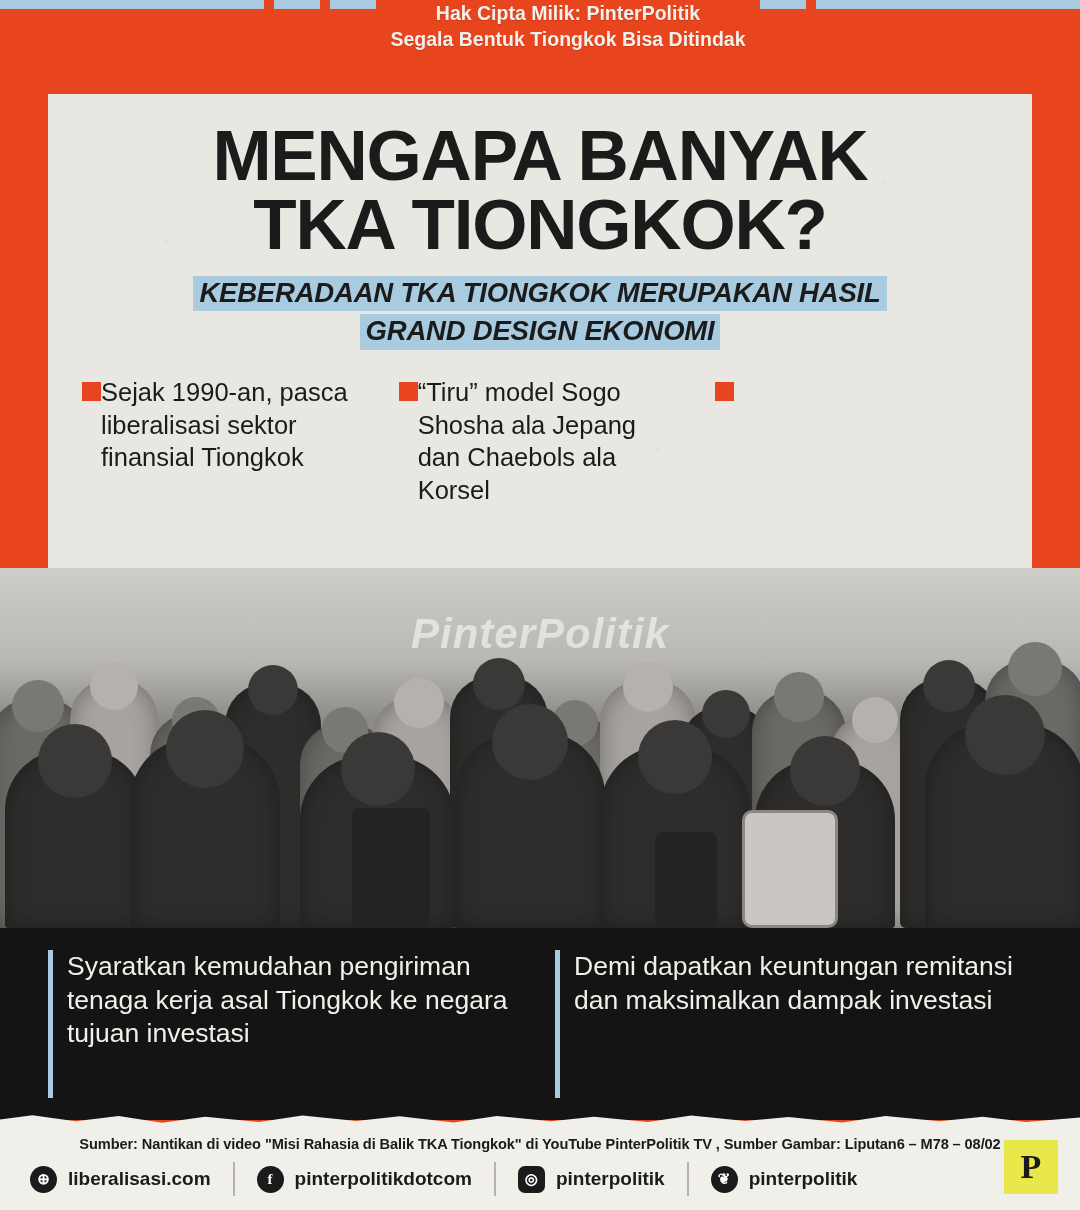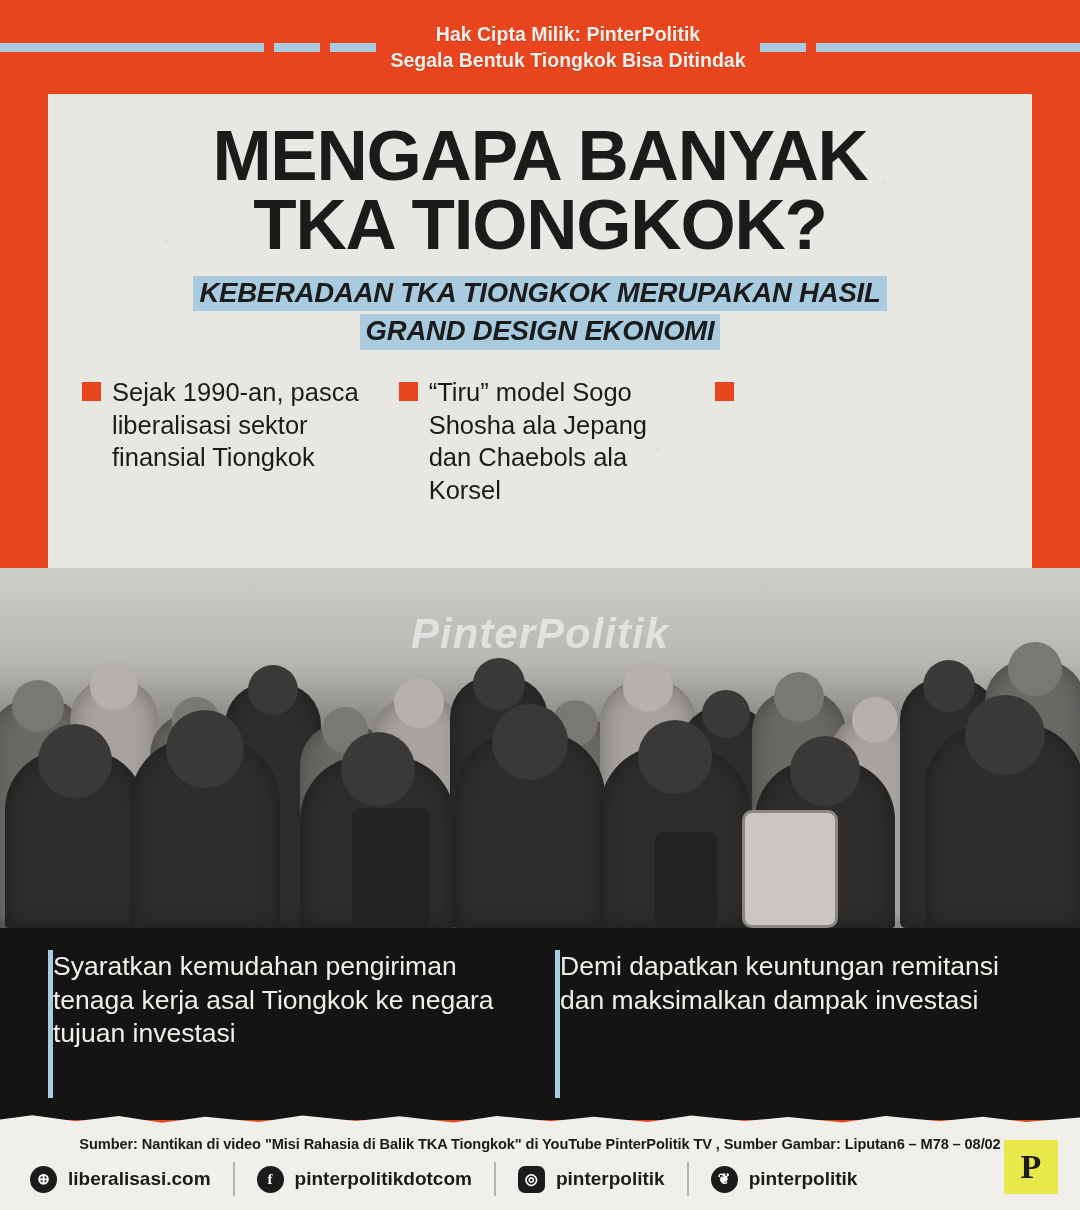--- a/index.html
+++ b/index.html
@@ -12,21 +12,21 @@
     position: relative;
   }
 
   
   .top-strip {
     position: absolute;
     top: 0; left: 0; right: 0;
     height: 94px;
     background: #e8441d;
     display: flex;
-    align-items: center;
+    align-items: flex-start;
     justify-content: center;
   }
   .top-strip .bars-left, .top-strip .bars-right {
     display: flex;
     align-items: center;
     gap: 10px;
     flex: 1;
   }
   .top-strip .bars-right { justify-content: flex-end; }
   .bar {
@@ -96,21 +96,20 @@
 
   
   .cols {
     display: flex;
     margin-top: 26px;
     gap: 34px;
   }
   .col {
     flex: 1;
     display: flex;
-    gap: 11px;
     align-items: flex-start;
   }
   .sq {
     width: 19px; height: 19px;
     background: #e8441d;
     flex: 0 0 19px;
     margin-top: 6px;
   }
   .col p {
     font-size: 25.5px;
@@ -179,20 +178,21 @@
     position: absolute;
     top: 928px; left: 0; right: 0;
     height: 192px;
     background: #141414;
     display: flex;
     padding: 22px 48px 0 48px;
     gap: 30px;
   }
   .quote {
     display: flex;
+    gap: 14px;
     flex: 1;
   }
   .qbar {
     width: 5px;
     background: #a9cbe0;
     flex: 0 0 5px;
     height: 148px;
   }
   .quote p {
     color: #f2efe9;

